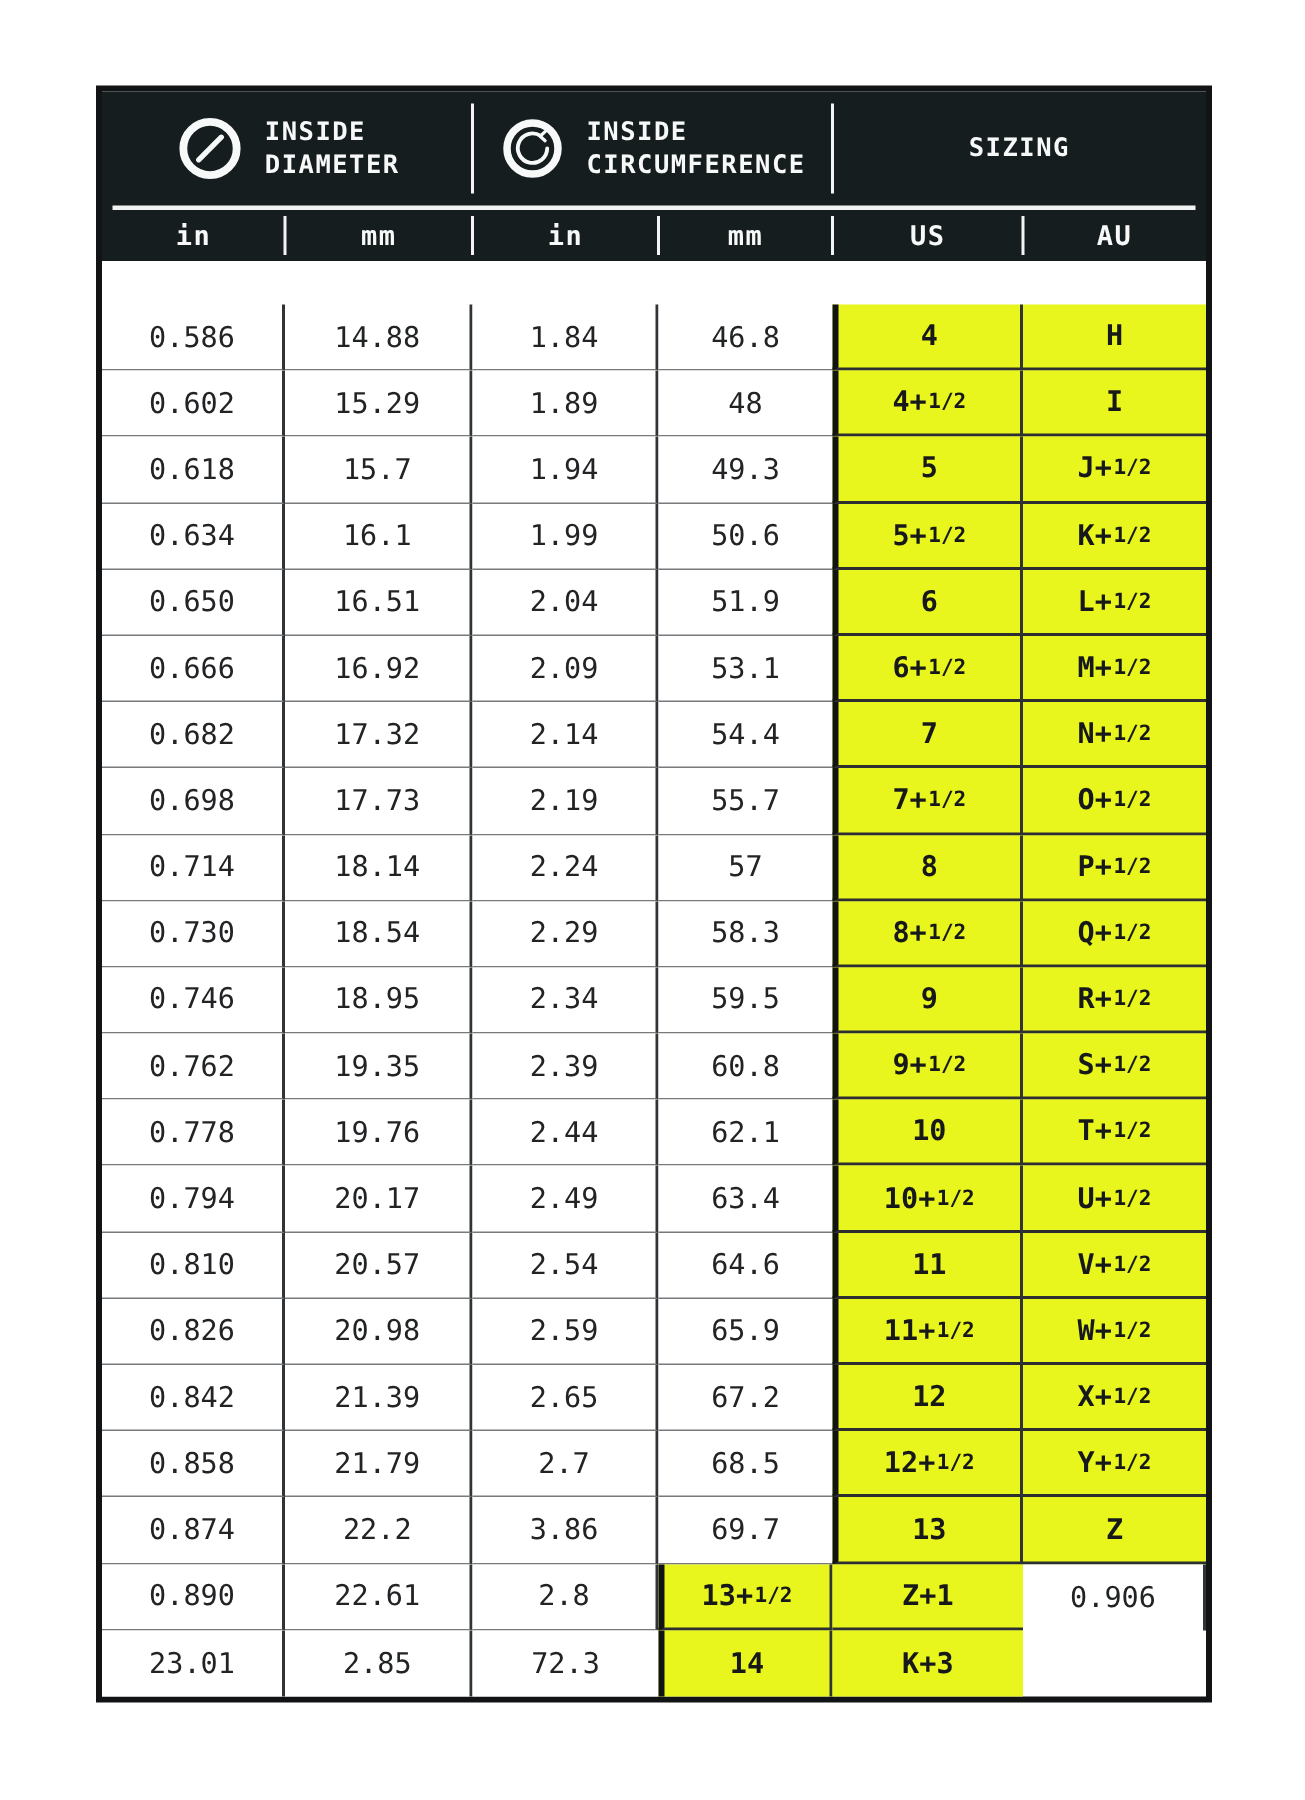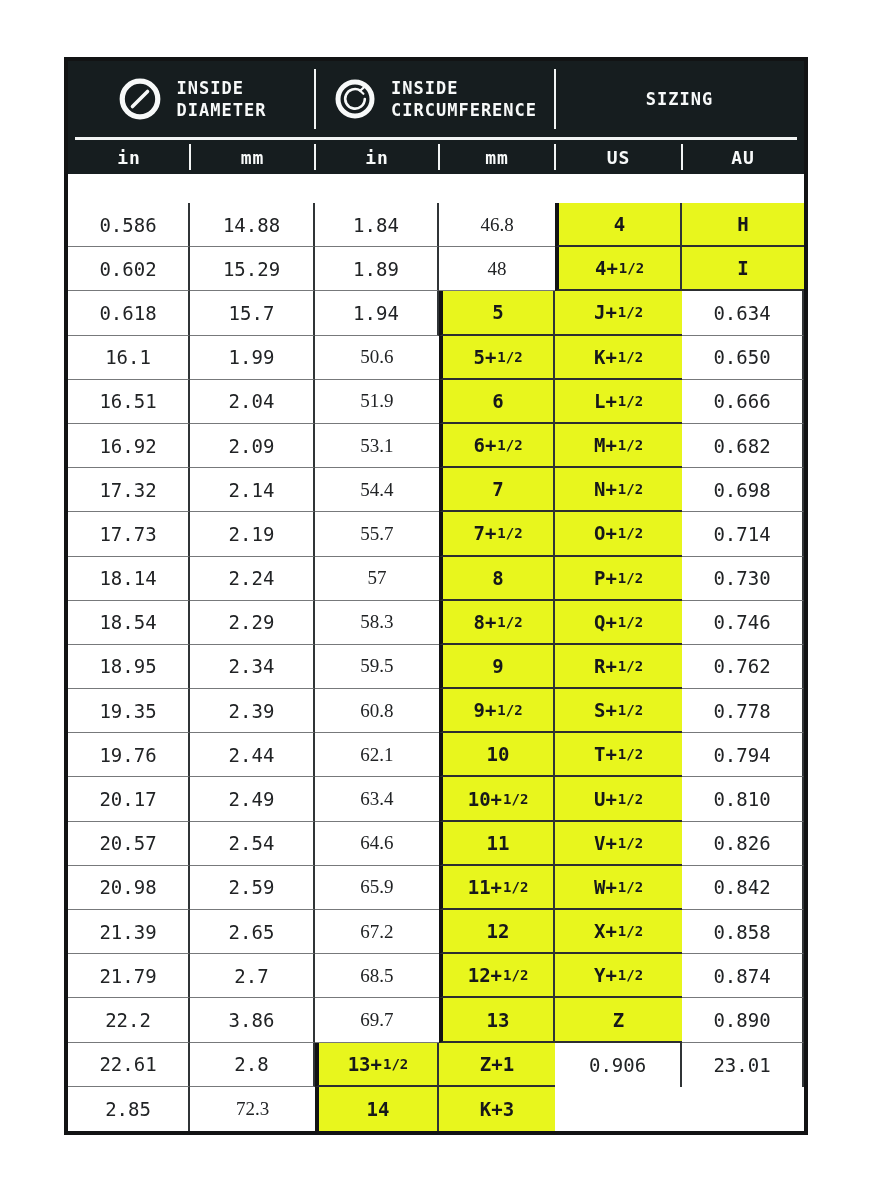--- a/index.html
+++ b/index.html
@@ -78,21 +78,21 @@
     grid-template-columns:16.58% 16.98% 16.85% 15.77% 17.25% 16.57%;
     grid-auto-rows:1fr;
   }
   .cell {
     display:flex; align-items:center; justify-content:center;
     font-size:19px; color:#212325;
     background:#ffffff;
     border-right:2px solid #303436;
     border-bottom:1px solid #77797b;
   }
-  .cell.c3 { border-right:none;font-family:Liberation Serif, serif; }
+  .cell.c3 { border-right:none; }
   .cell.hl {
     background:#e8f61d;
     color:#17181a;
     font-weight:bold;
     border-bottom:2px solid #2c2e2f;
   }
   .cell.us-col { border-left:4px solid #121314; }
   .cell.last-col { border-right:none; }
   .cell.last-row { border-bottom:none; }
   .cell .frac { font-size:14px; font-weight:bold; padding-left:1px; }
@@ -163,20 +163,21 @@
       <div class="cell c5 hl last-col">H</div>
       <div class="cell c0">0.602</div>
       <div class="cell c1">15.29</div>
       <div class="cell c2">1.89</div>
       <div class="cell c3">48</div>
       <div class="cell c4 hl us-col">4+<span class="frac">1/2</span></div>
       <div class="cell c5 hl last-col">I</div>
       <div class="cell c0">0.618</div>
       <div class="cell c1">15.7</div>
       <div class="cell c2">1.94</div>
+      <div class="cell c3">49.3</div>
       <div class="cell c4 hl us-col">5</div>
       <div class="cell c5 hl last-col">J+<span class="frac">1/2</span></div>
       <div class="cell c0">0.634</div>
       <div class="cell c1">16.1</div>
       <div class="cell c2">1.99</div>
       <div class="cell c3">50.6</div>
       <div class="cell c4 hl us-col">5+<span class="frac">1/2</span></div>
       <div class="cell c5 hl last-col">K+<span class="frac">1/2</span></div>
       <div class="cell c0">0.650</div>
       <div class="cell c1">16.51</div>

